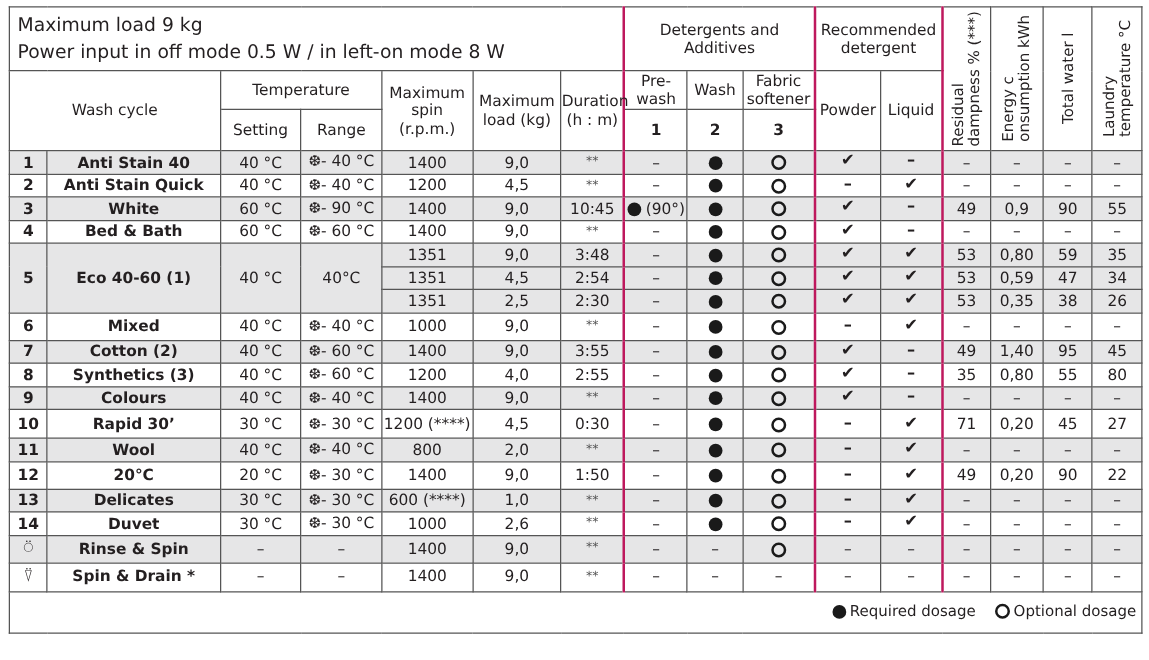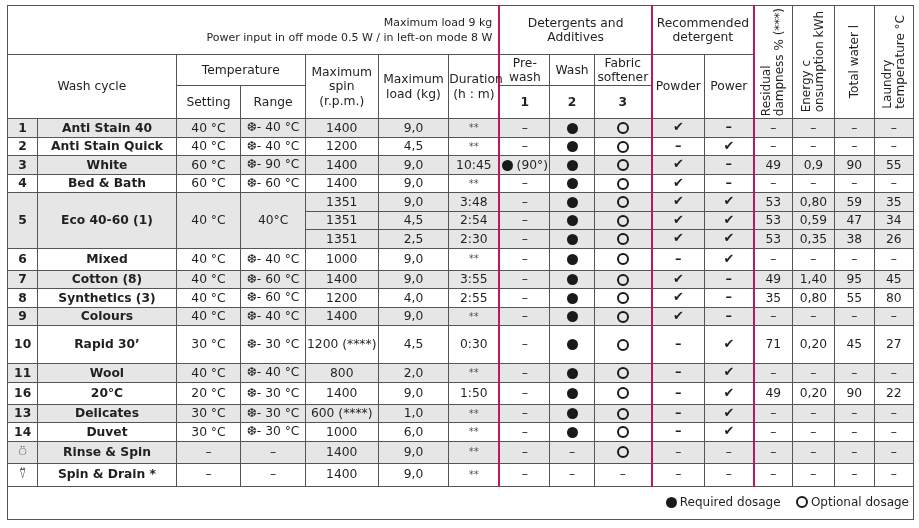--- a/index.html
+++ b/index.html
@@ -2,21 +2,21 @@
 <html><head>
 <meta charset="utf-8">
 <style>
   html, body { margin:0; padding:0; background:#ffffff; }
   body { width:919px; height:528px; overflow:hidden; font-family:"DejaVu Sans", sans-serif; color:#231f20; }
   .wrap { position:absolute; left:7px; top:5px; width:907px; }
   table { border-collapse:collapse; width:907px; table-layout:fixed; font-size:12.3px; }
   td, th { border:1px solid #555; padding:0; text-align:center; vertical-align:middle; font-weight:normal; line-height:1.15; }
   th { background:#fff; }
   .thick-l { border-left:2px solid #be185d; }
-  .info { text-align:right; padding:4px 6px; height:40px; font-size:11px; line-height:1.4; }
+  .info { text-align:left; padding:4px 6px; height:40px; font-size:15px; line-height:1.4; }
   .vert { height:91px; }
   .vert div { writing-mode:vertical-rl; transform:rotate(180deg); margin:0 auto; font-size:12px; line-height:1.1; text-align:left; }
   .num { font-weight:bold; }
   .name { font-weight:bold; }
   tr.g td { background:#e6e6e7; }
   tr.w td { background:#ffffff; }
   tr.r td { height:17.5px; }
   tr.tall td { height:21px; }
   .dot { display:inline-block; width:11px; height:11px; border-radius:50%; background:#1a1a1a; vertical-align:middle; }
   .ring { display:inline-block; width:8px; height:8px; border-radius:50%; border:2px solid #1a1a1a; vertical-align:middle; }
@@ -74,21 +74,21 @@
   <tr>
     <th colspan="2" rowspan="2">Wash cycle</th>
     <th colspan="2" style="height:30px">Temperature</th>
     <th rowspan="2"><span>Maximum</span><br><span>spin</span><br><span>(r.p.m.)</span></th>
     <th rowspan="2"><span>Maximum</span><br><span>load (kg)</span></th>
     <th rowspan="2"><span>Duration</span><br><span>(h : m)</span></th>
     <th class="thick-l"><span>Pre-</span><br><span>wash</span></th>
     <th>Wash</th>
     <th><span>Fabric</span><br><span>softener</span></th>
     <th rowspan="2" class="thick-l">Powder</th>
-    <th rowspan="2">Power</th>
+    <th rowspan="2">Liquid</th>
   </tr>
   <tr>
     <th style="height:32px">Setting</th>
     <th>Range</th>
     <th class="thick-l num">1</th>
     <th class="num">2</th>
     <th class="num">3</th>
   </tr>
 
   <tr class="g r">
@@ -228,21 +228,21 @@
     <td class="thick-l chk">–</td>
     <td class="chk">✔</td>
     <td class="thick-l">–</td>
     <td>–</td>
     <td>–</td>
     <td>–</td>
   </tr>
 
   <tr class="g r">
     <td class="num">7</td>
-    <td class="name">Cotton (8)</td>
+    <td class="name">Cotton (2)</td>
     <td>40 °C</td>
     <td><span class="snow">❆</span><span>- 60 °C</span></td>
     <td>1400</td>
     <td>9,0</td>
     <td>3:55</td>
     <td class="thick-l">–</td>
     <td><span class="dot"></span></td>
     <td><span class="ring"></span></td>
     <td class="thick-l chk">✔</td>
     <td class="chk">–</td>
@@ -283,21 +283,21 @@
     <td><span class="dot"></span></td>
     <td><span class="ring"></span></td>
     <td class="thick-l chk">✔</td>
     <td class="chk">–</td>
     <td class="thick-l">–</td>
     <td>–</td>
     <td>–</td>
     <td>–</td>
   </tr>
 
-  <tr class="w tall" style="height:38px">
+  <tr class="w tall" style="height:23px">
     <td class="num">10</td>
     <td class="name">Rapid 30’</td>
     <td>30 °C</td>
     <td><span class="snow">❆</span><span>- 30 °C</span></td>
     <td>1200 (****)</td>
     <td>4,5</td>
     <td>0:30</td>
     <td class="thick-l">–</td>
     <td><span class="dot"></span></td>
     <td><span class="ring"></span></td>
@@ -322,21 +322,21 @@
     <td><span class="ring"></span></td>
     <td class="thick-l chk">–</td>
     <td class="chk">✔</td>
     <td class="thick-l">–</td>
     <td>–</td>
     <td>–</td>
     <td>–</td>
   </tr>
 
   <tr class="w tall">
-    <td class="num">16</td>
+    <td class="num">12</td>
     <td class="name">20°C</td>
     <td>20 °C</td>
     <td><span class="snow">❆</span><span>- 30 °C</span></td>
     <td>1400</td>
     <td>9,0</td>
     <td>1:50</td>
     <td class="thick-l">–</td>
     <td><span class="dot"></span></td>
     <td><span class="ring"></span></td>
     <td class="thick-l chk">–</td>
@@ -365,21 +365,21 @@
     <td>–</td>
     <td>–</td>
   </tr>
 
   <tr class="w r">
     <td class="num">14</td>
     <td class="name">Duvet</td>
     <td>30 °C</td>
     <td><span class="snow">❆</span><span>- 30 °C</span></td>
     <td>1000</td>
-    <td>6,0</td>
+    <td>2,6</td>
     <td class="stars">**</td>
     <td class="thick-l">–</td>
     <td><span class="dot"></span></td>
     <td><span class="ring"></span></td>
     <td class="thick-l chk">–</td>
     <td class="chk">✔</td>
     <td class="thick-l">–</td>
     <td>–</td>
     <td>–</td>
     <td>–</td>

